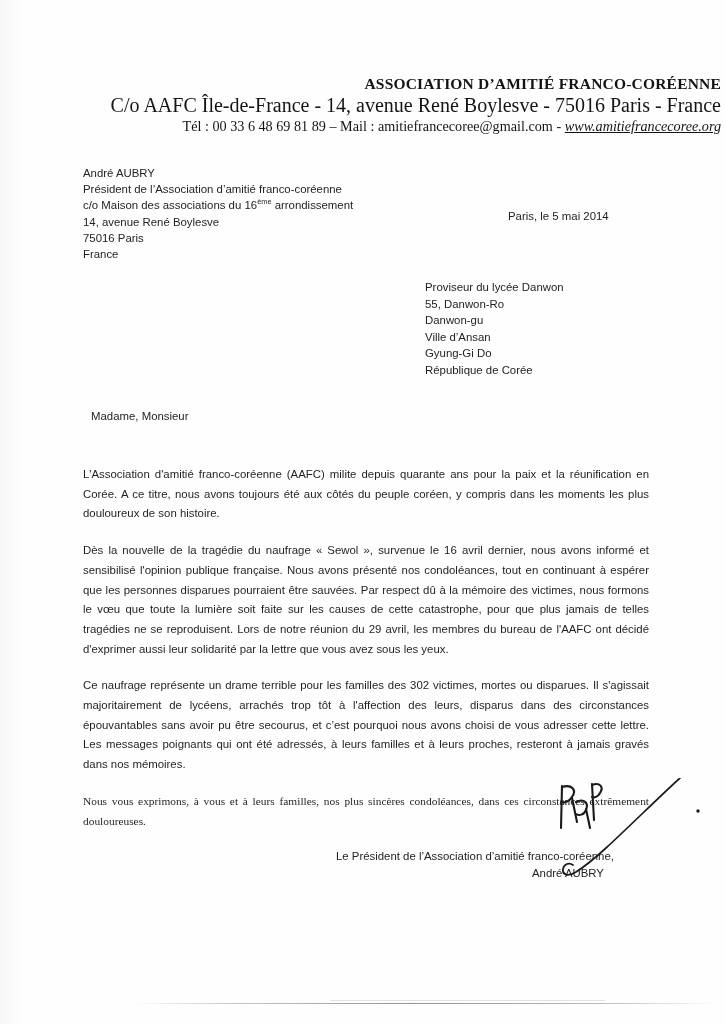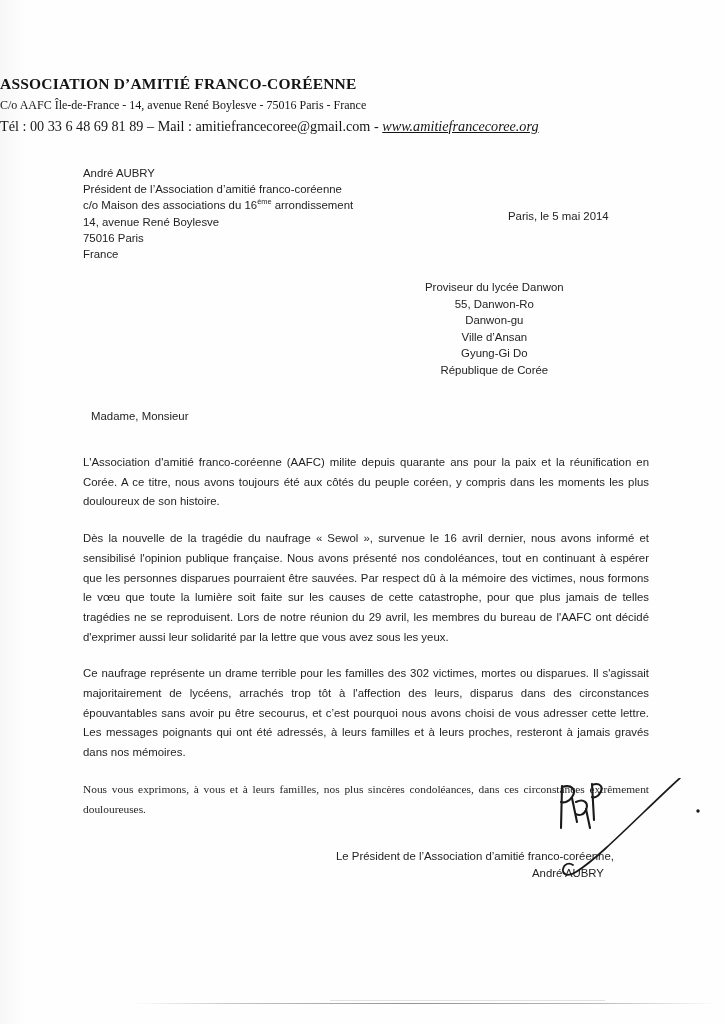--- a/index.html
+++ b/index.html
@@ -19,34 +19,34 @@
   .page {
     position: absolute;
     inset: 0;
     background: #fefefe;
   }
 
   
   .letterhead {
     position: absolute;
     left: 0;
-    right: 12px;
+    right: 4px;
     top: 74px;
-    text-align: left;
+    text-align: right;
     font-family: "Liberation Serif", serif;
     color: #141414;
   }
   .lh-title {
     font-size: 15.5px;
     font-weight: bold;
     letter-spacing: 0.2px;
     line-height: 20px;
   }
   .lh-line2 {
-    font-size: 12px;
+    font-size: 20px;
     line-height: 20px;
     margin-top: 1px;
   }
   .lh-line3 {
     font-size: 14.2px;
     line-height: 20px;
     margin-top: 1px;
   }
   .lh-url {
     text-decoration: underline;
@@ -83,21 +83,21 @@
 
   
   .recipient {
     position: absolute;
     left: 425px;
     top: 279px;
     font-size: 11.4px;
     line-height: 16.6px;
     color: #232323;
   }
-  .recipient div { white-space: nowrap; text-align: center; }
+  .recipient div { white-space: nowrap; }
 
   
   .salutation {
     position: absolute;
     left: 83px;
     top: 410px;
     font-size: 11.4px;
     color: #232323;
     padding-left: 8px;
   }
@@ -107,21 +107,21 @@
     position: absolute;
     left: 83px;
     top: 453px;
     width: 566px;
     font-size: 11.4px;
     line-height: 19.7px;
     text-align: justify;
     color: #1f1f1f;
   }
   .body-text p {
-    margin: 0 0 17px 0;
+    margin: 12px 0 17px 0;
   }
   .body-text p:last-child { margin-bottom: 0; font-family: Liberation Serif, serif; }
 
   
   .closing {
     position: absolute;
     left: 336px;
     top: 848px;
     font-size: 11.4px;
     line-height: 17px;

